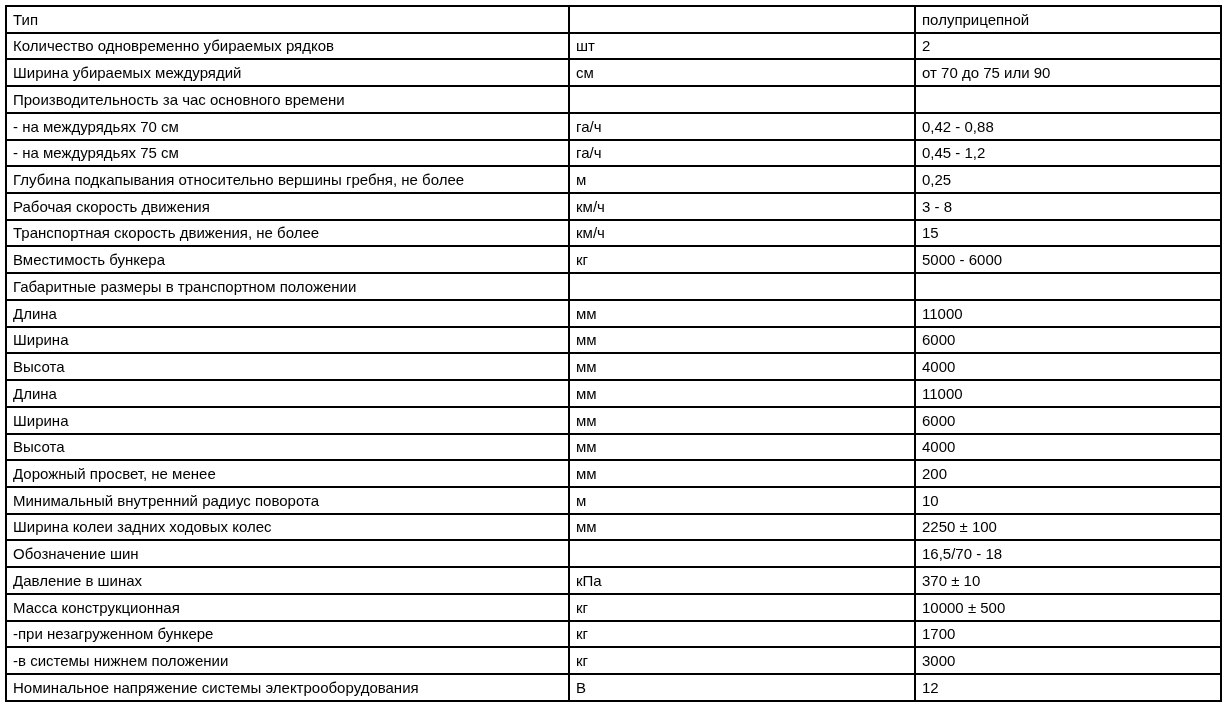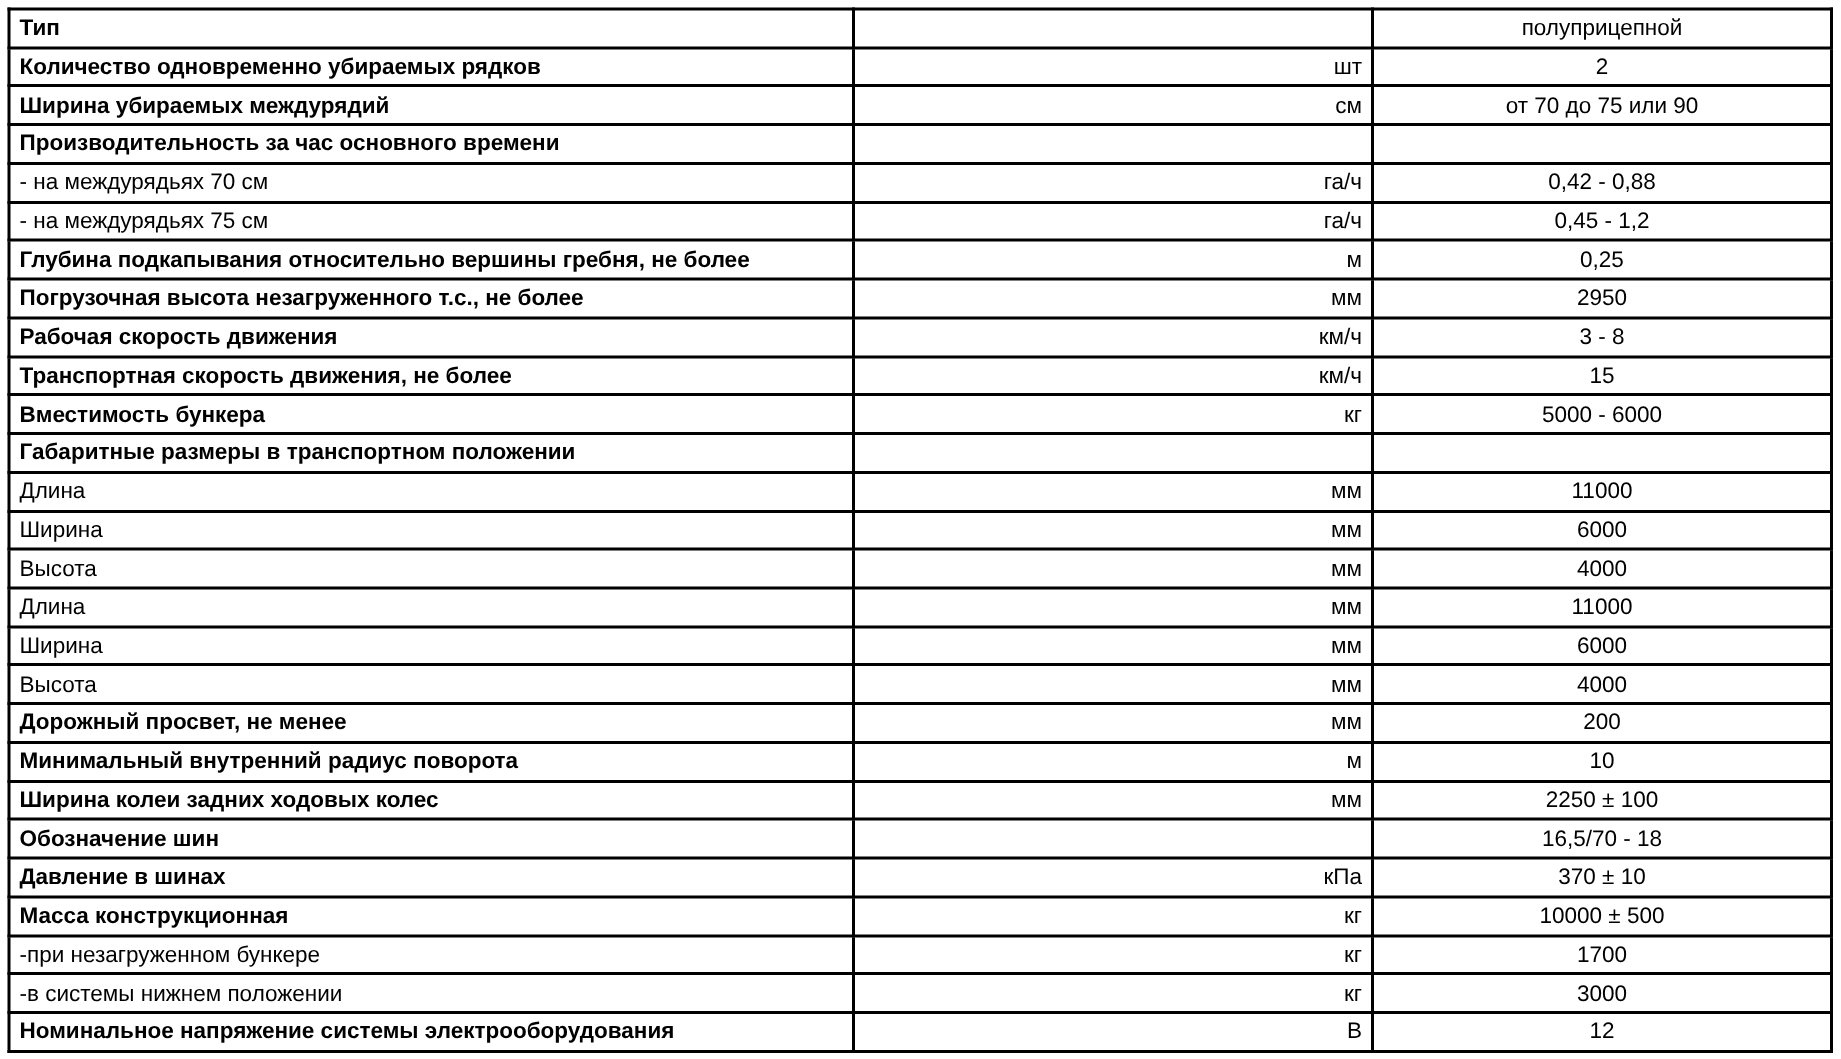--- a/index.html
+++ b/index.html
@@ -23,23 +23,23 @@
   table.spec td {
     border: 2px solid #000000;
     font-size: 15px;
     line-height: 1.15;
     padding: 1px 6px;
     white-space: nowrap;
     overflow: hidden;
     vertical-align: middle;
   }
   td.param { text-align: left; }
-  td.unit  { text-align: right; margin-left: 18px; }
-  td.value { text-align: center; border-radius: 10px; }
-  tr.bold td.param { font-weight: bold; }
+  td.unit  { text-align: left; margin-left: 18px; }
+  td.value { text-align: left; border-radius: 10px; }
+  tr.bold td.param { font-weight: normal; }
 </style>
 </head>
 <body>
 
 <table class="spec">
   <colgroup>
     <col style="width:563px">
     <col style="width:346px">
     <col style="width:306px">
   </colgroup>
@@ -71,25 +71,20 @@
       </tr>
       <tr>
         <td class="param">- на междурядьях 75 см</td>
         <td class="unit">га/ч</td>
         <td class="value">0,45 - 1,2</td>
       </tr>
       <tr class="bold">
         <td class="param">Глубина подкапывания относительно вершины гребня, не более</td>
         <td class="unit">м</td>
         <td class="value">0,25</td>
-      </tr>
-      <tr class="bold">
-        <td class="param">Погрузочная высота незагруженного т.с., не более</td>
-        <td class="unit">мм</td>
-        <td class="value">2950</td>
       </tr>
       <tr class="bold">
         <td class="param">Рабочая скорость движения</td>
         <td class="unit">км/ч</td>
         <td class="value">3 - 8</td>
       </tr>
       <tr class="bold">
         <td class="param">Транспортная скорость движения, не более</td>
         <td class="unit">км/ч</td>
         <td class="value">15</td>

